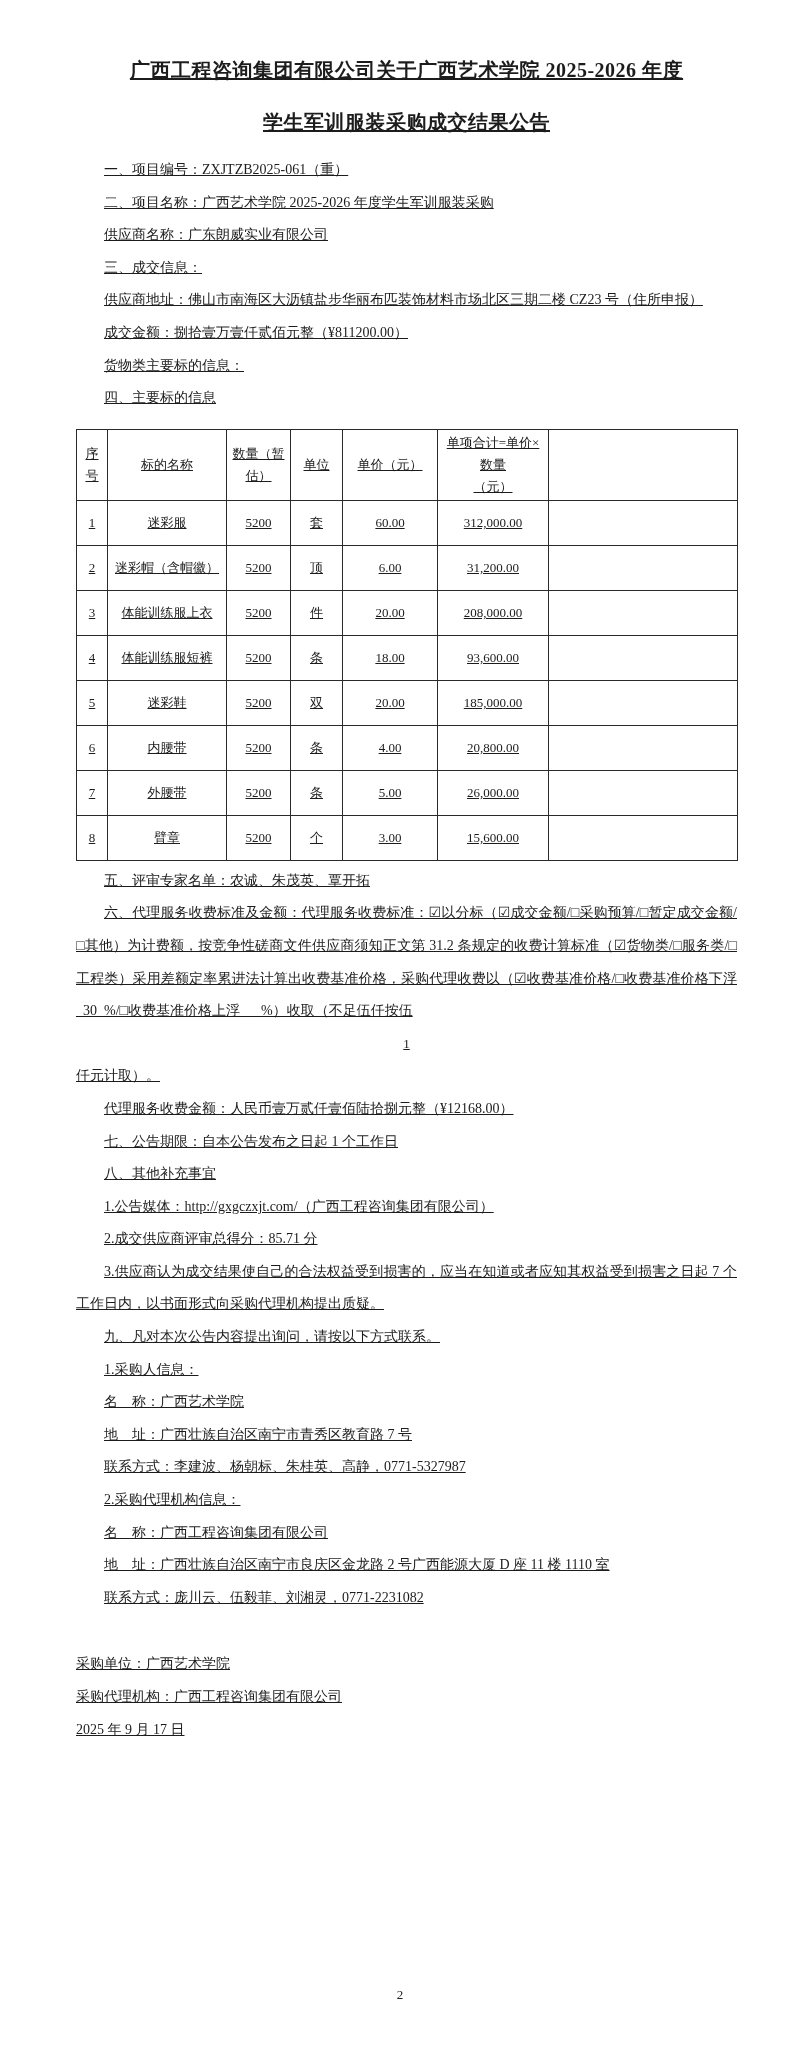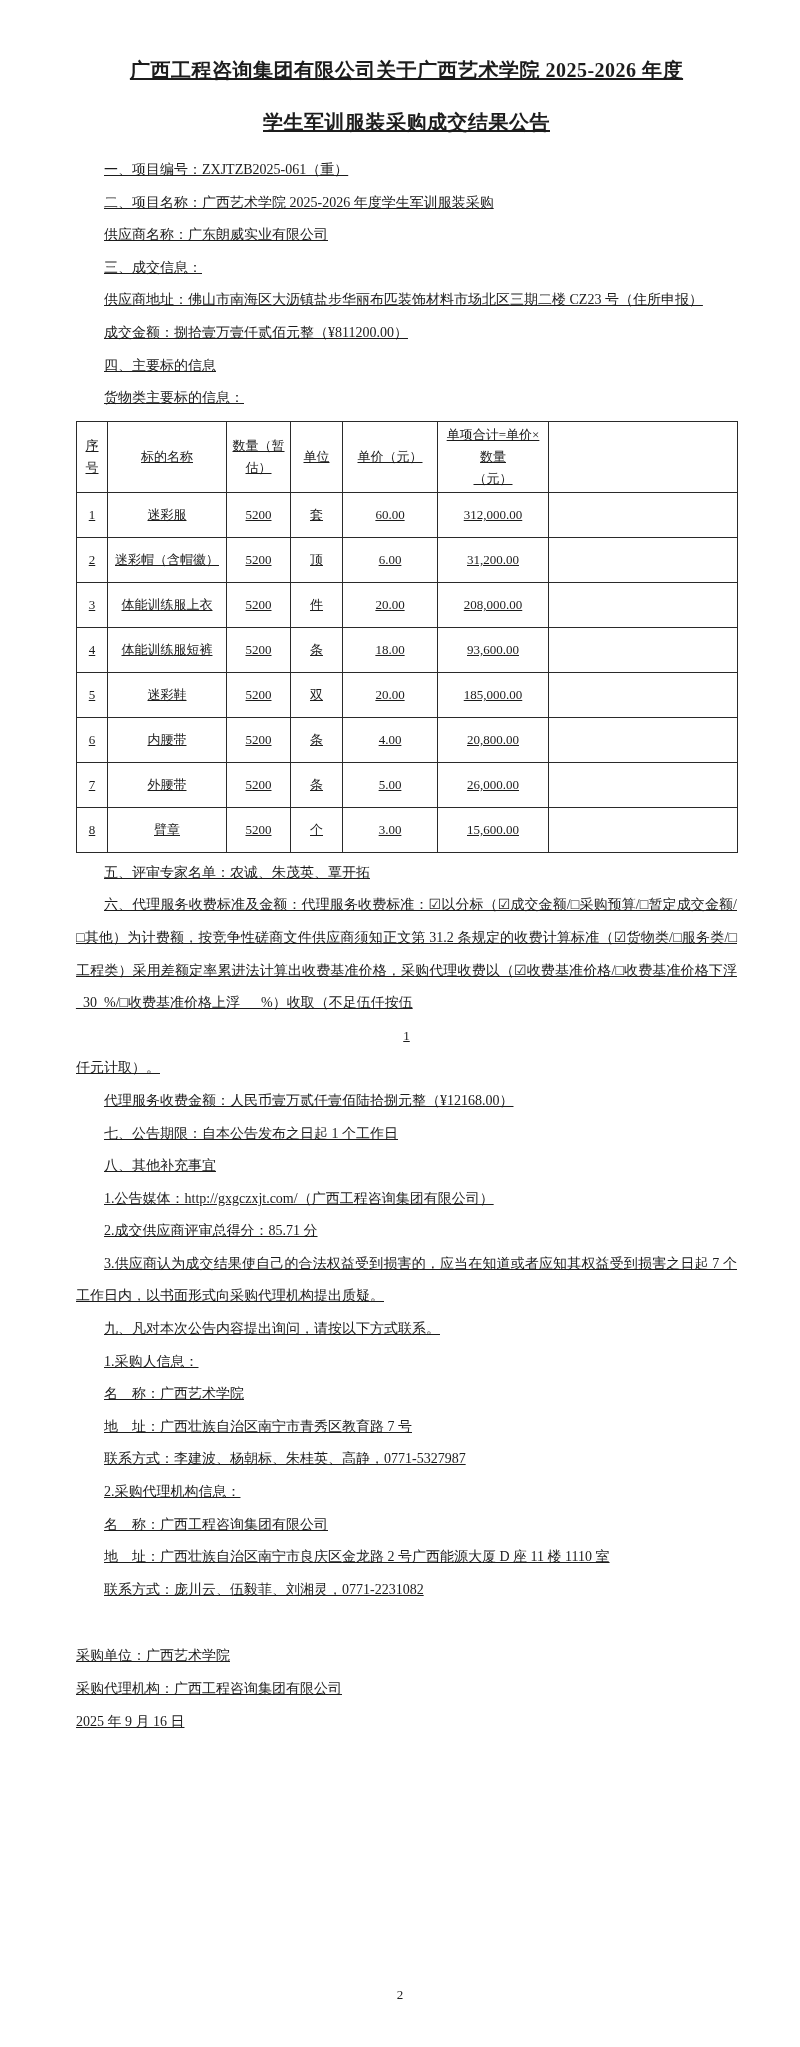--- a/index.html
+++ b/index.html
@@ -28,21 +28,21 @@
     font-size:14px;
     line-height:32.6px;
     text-align:justify;
     text-indent:2em;
   }
   .para.no-indent{text-indent:0;}
   .items-table{
     width:661px;
     border-collapse:collapse;
     table-layout:fixed;
-    margin:6px 0 4px 0;
+    margin:14px 0 4px 0;
     font-size:13px;
   }
   .items-table th,.items-table td{
     border:1px solid #2a2a2a;
     text-align:center;
     vertical-align:middle;
     padding:2px 3px;
     font-weight:normal;
     overflow:hidden;
   }
@@ -77,22 +77,22 @@
     <span>学生军训服装采购成交结果公告</span>
   </h1>
 
   <div id="body-before-table">
       <p class="para">一、项目编号：ZXJTZB2025-061（重）</p>
       <p class="para">二、项目名称：广西艺术学院 2025-2026 年度学生军训服装采购</p>
       <p class="para">供应商名称：广东朗威实业有限公司</p>
       <p class="para">三、成交信息：</p>
       <p class="para">供应商地址：佛山市南海区大沥镇盐步华丽布匹装饰材料市场北区三期二楼 CZ23 号（住所申报）</p>
       <p class="para">成交金额：捌拾壹万壹仟贰佰元整（¥811200.00）</p>
+      <p class="para">货物类主要标的信息：</p>
       <p class="para">四、主要标的信息</p>
-      <p class="para">货物类主要标的信息：</p>
     </div>
 
   <table class="items-table">
     <colgroup>
       <col style="width:31px">
         <col style="width:119px">
         <col style="width:64px">
       <col style="width:52px">
         <col style="width:95px">
         <col style="width:111px">
@@ -208,18 +208,18 @@
       <p class="para">联系方式：李建波、杨朝标、朱桂英、高静，0771-5327987</p>
       <p class="para">2.采购代理机构信息：</p>
       <p class="para">名　称：广西工程咨询集团有限公司</p>
       <p class="para">地　址：广西壮族自治区南宁市良庆区金龙路 2 号广西能源大厦 D 座 11 楼 1110 室</p>
       <p class="para">联系方式：庞川云、伍毅菲、刘湘灵，0771-2231082</p>
     </div>
 
   <div class="signature">
     <div>采购单位：广西艺术学院</div>
     <div class="sig-offset">采购代理机构：广西工程咨询集团有限公司</div>
-    <div class="sig-offset">2025 年 9 月 16 日</div>
+    <div class="sig-offset">2025 年 9 月 17 日</div>
   </div>
 
   <div class="pagenum-bottom">2</div>
 
 </div>
 
 </body></html>

